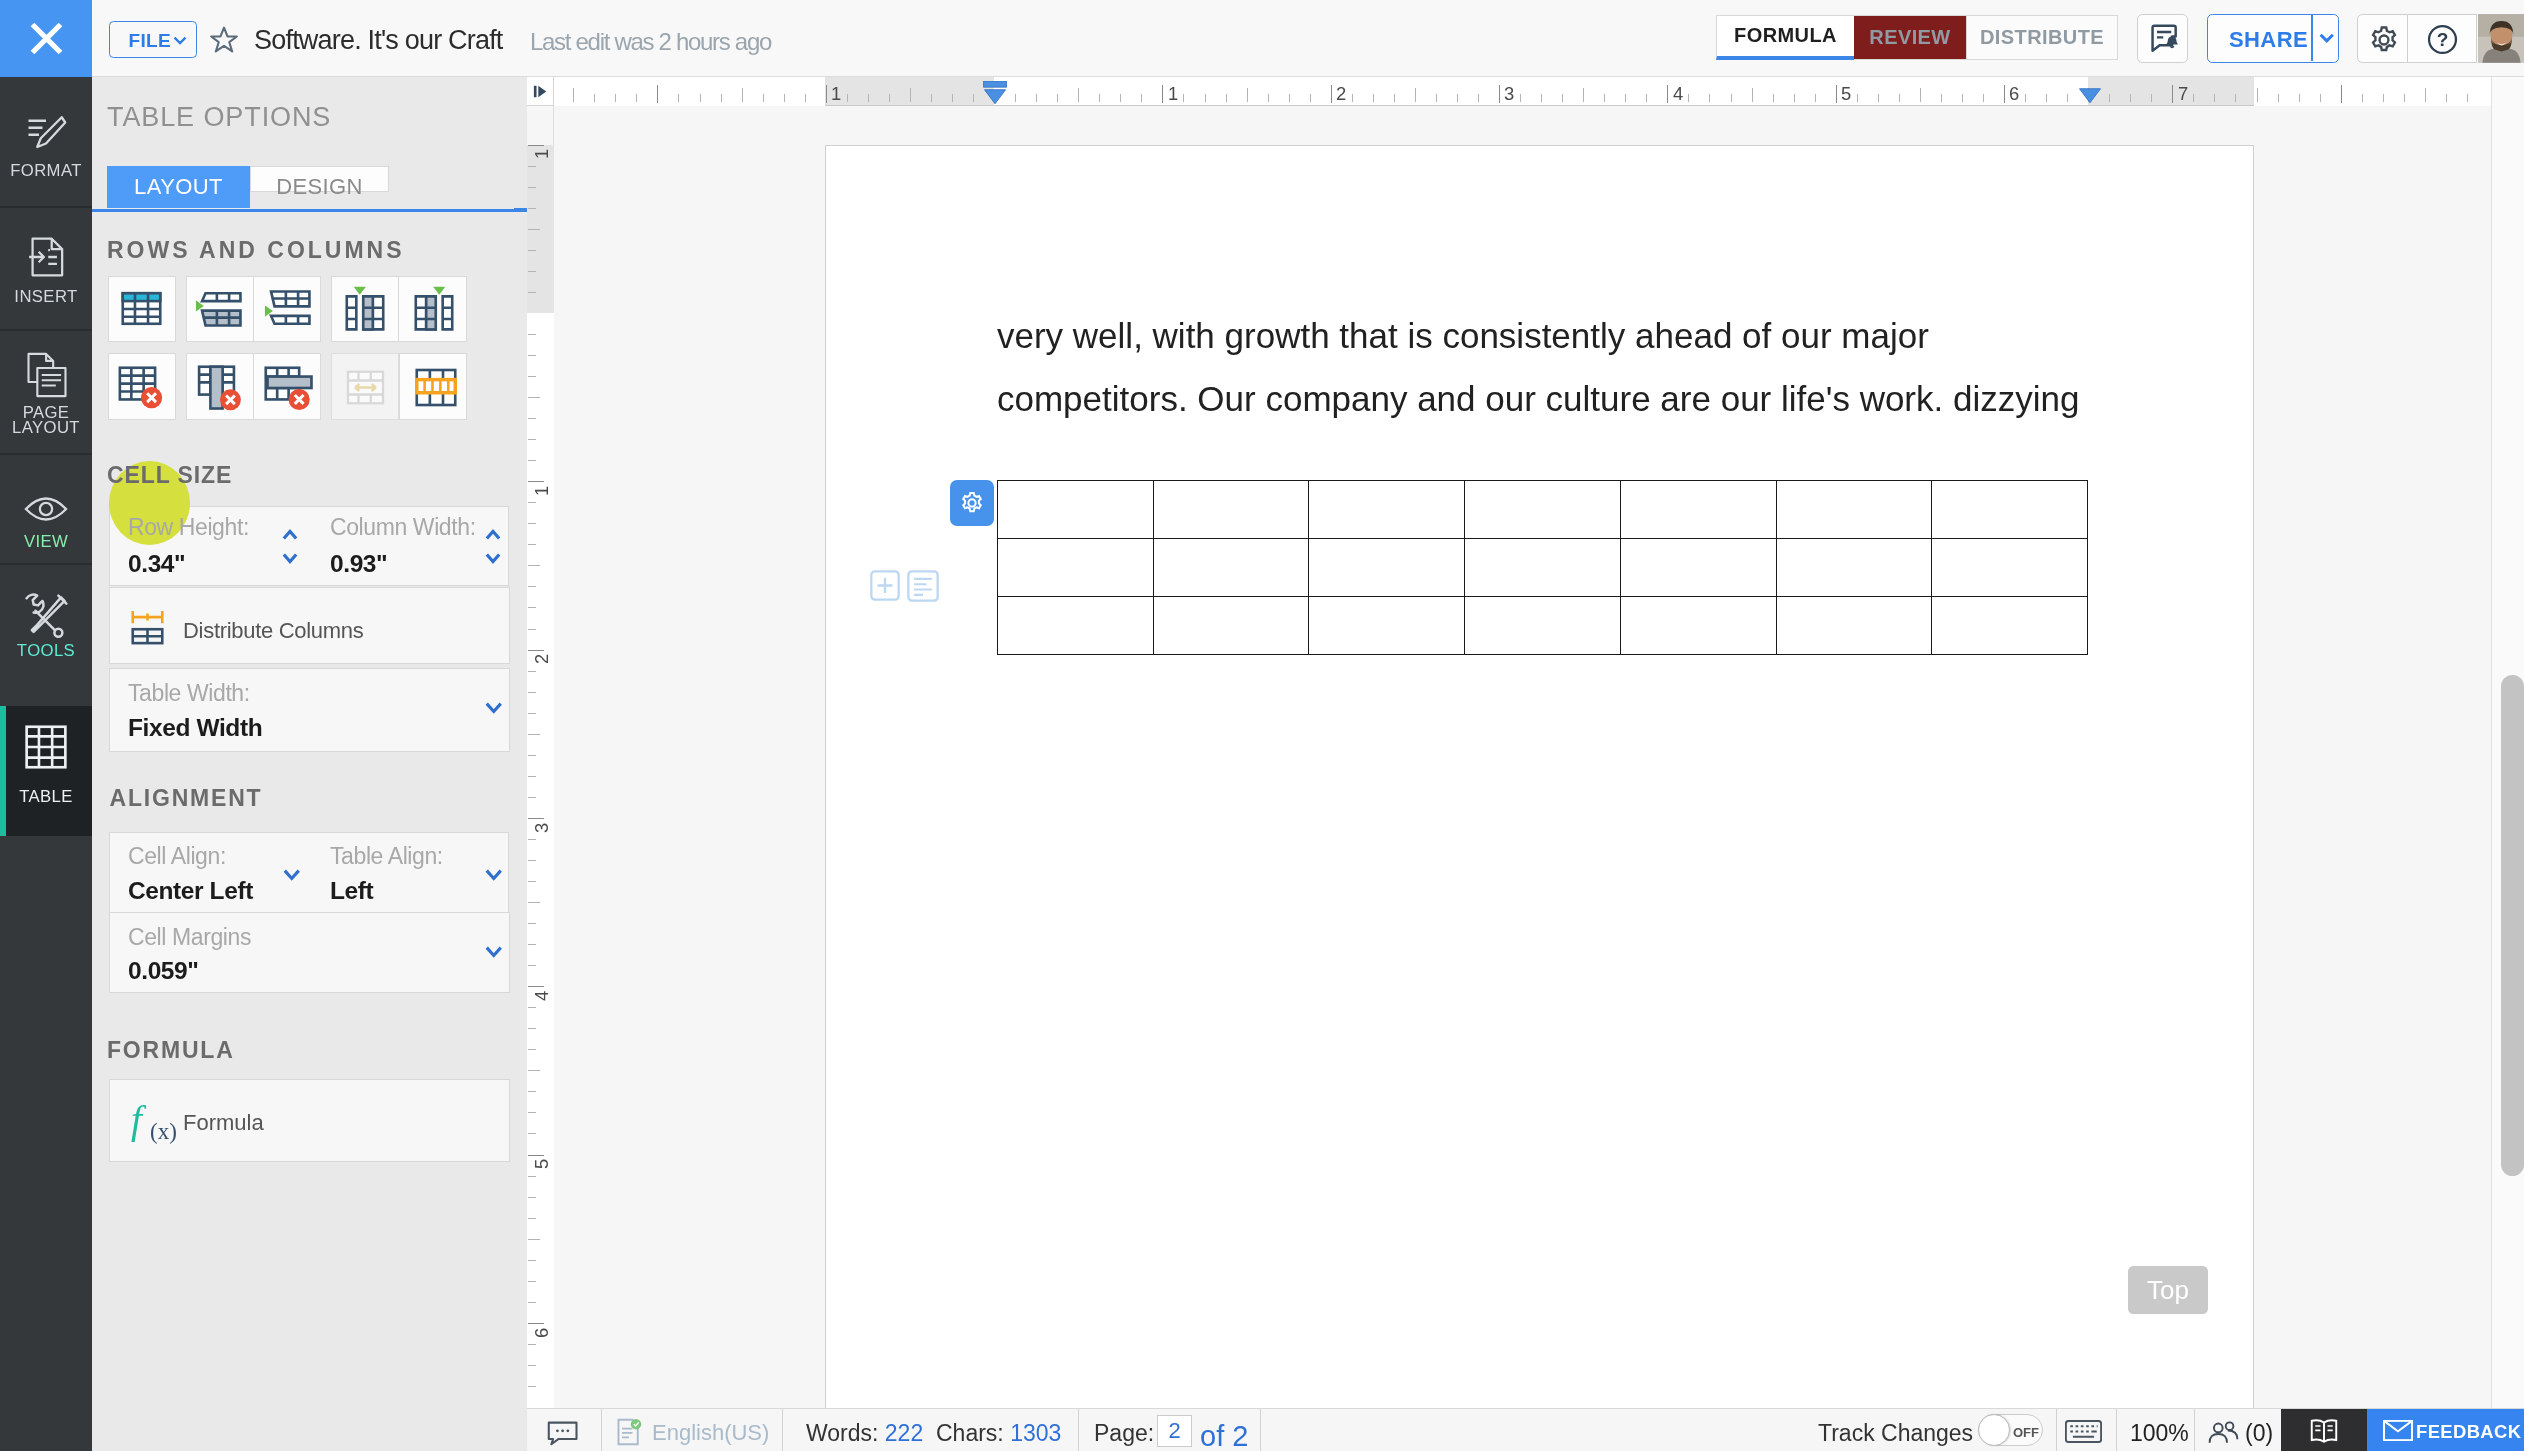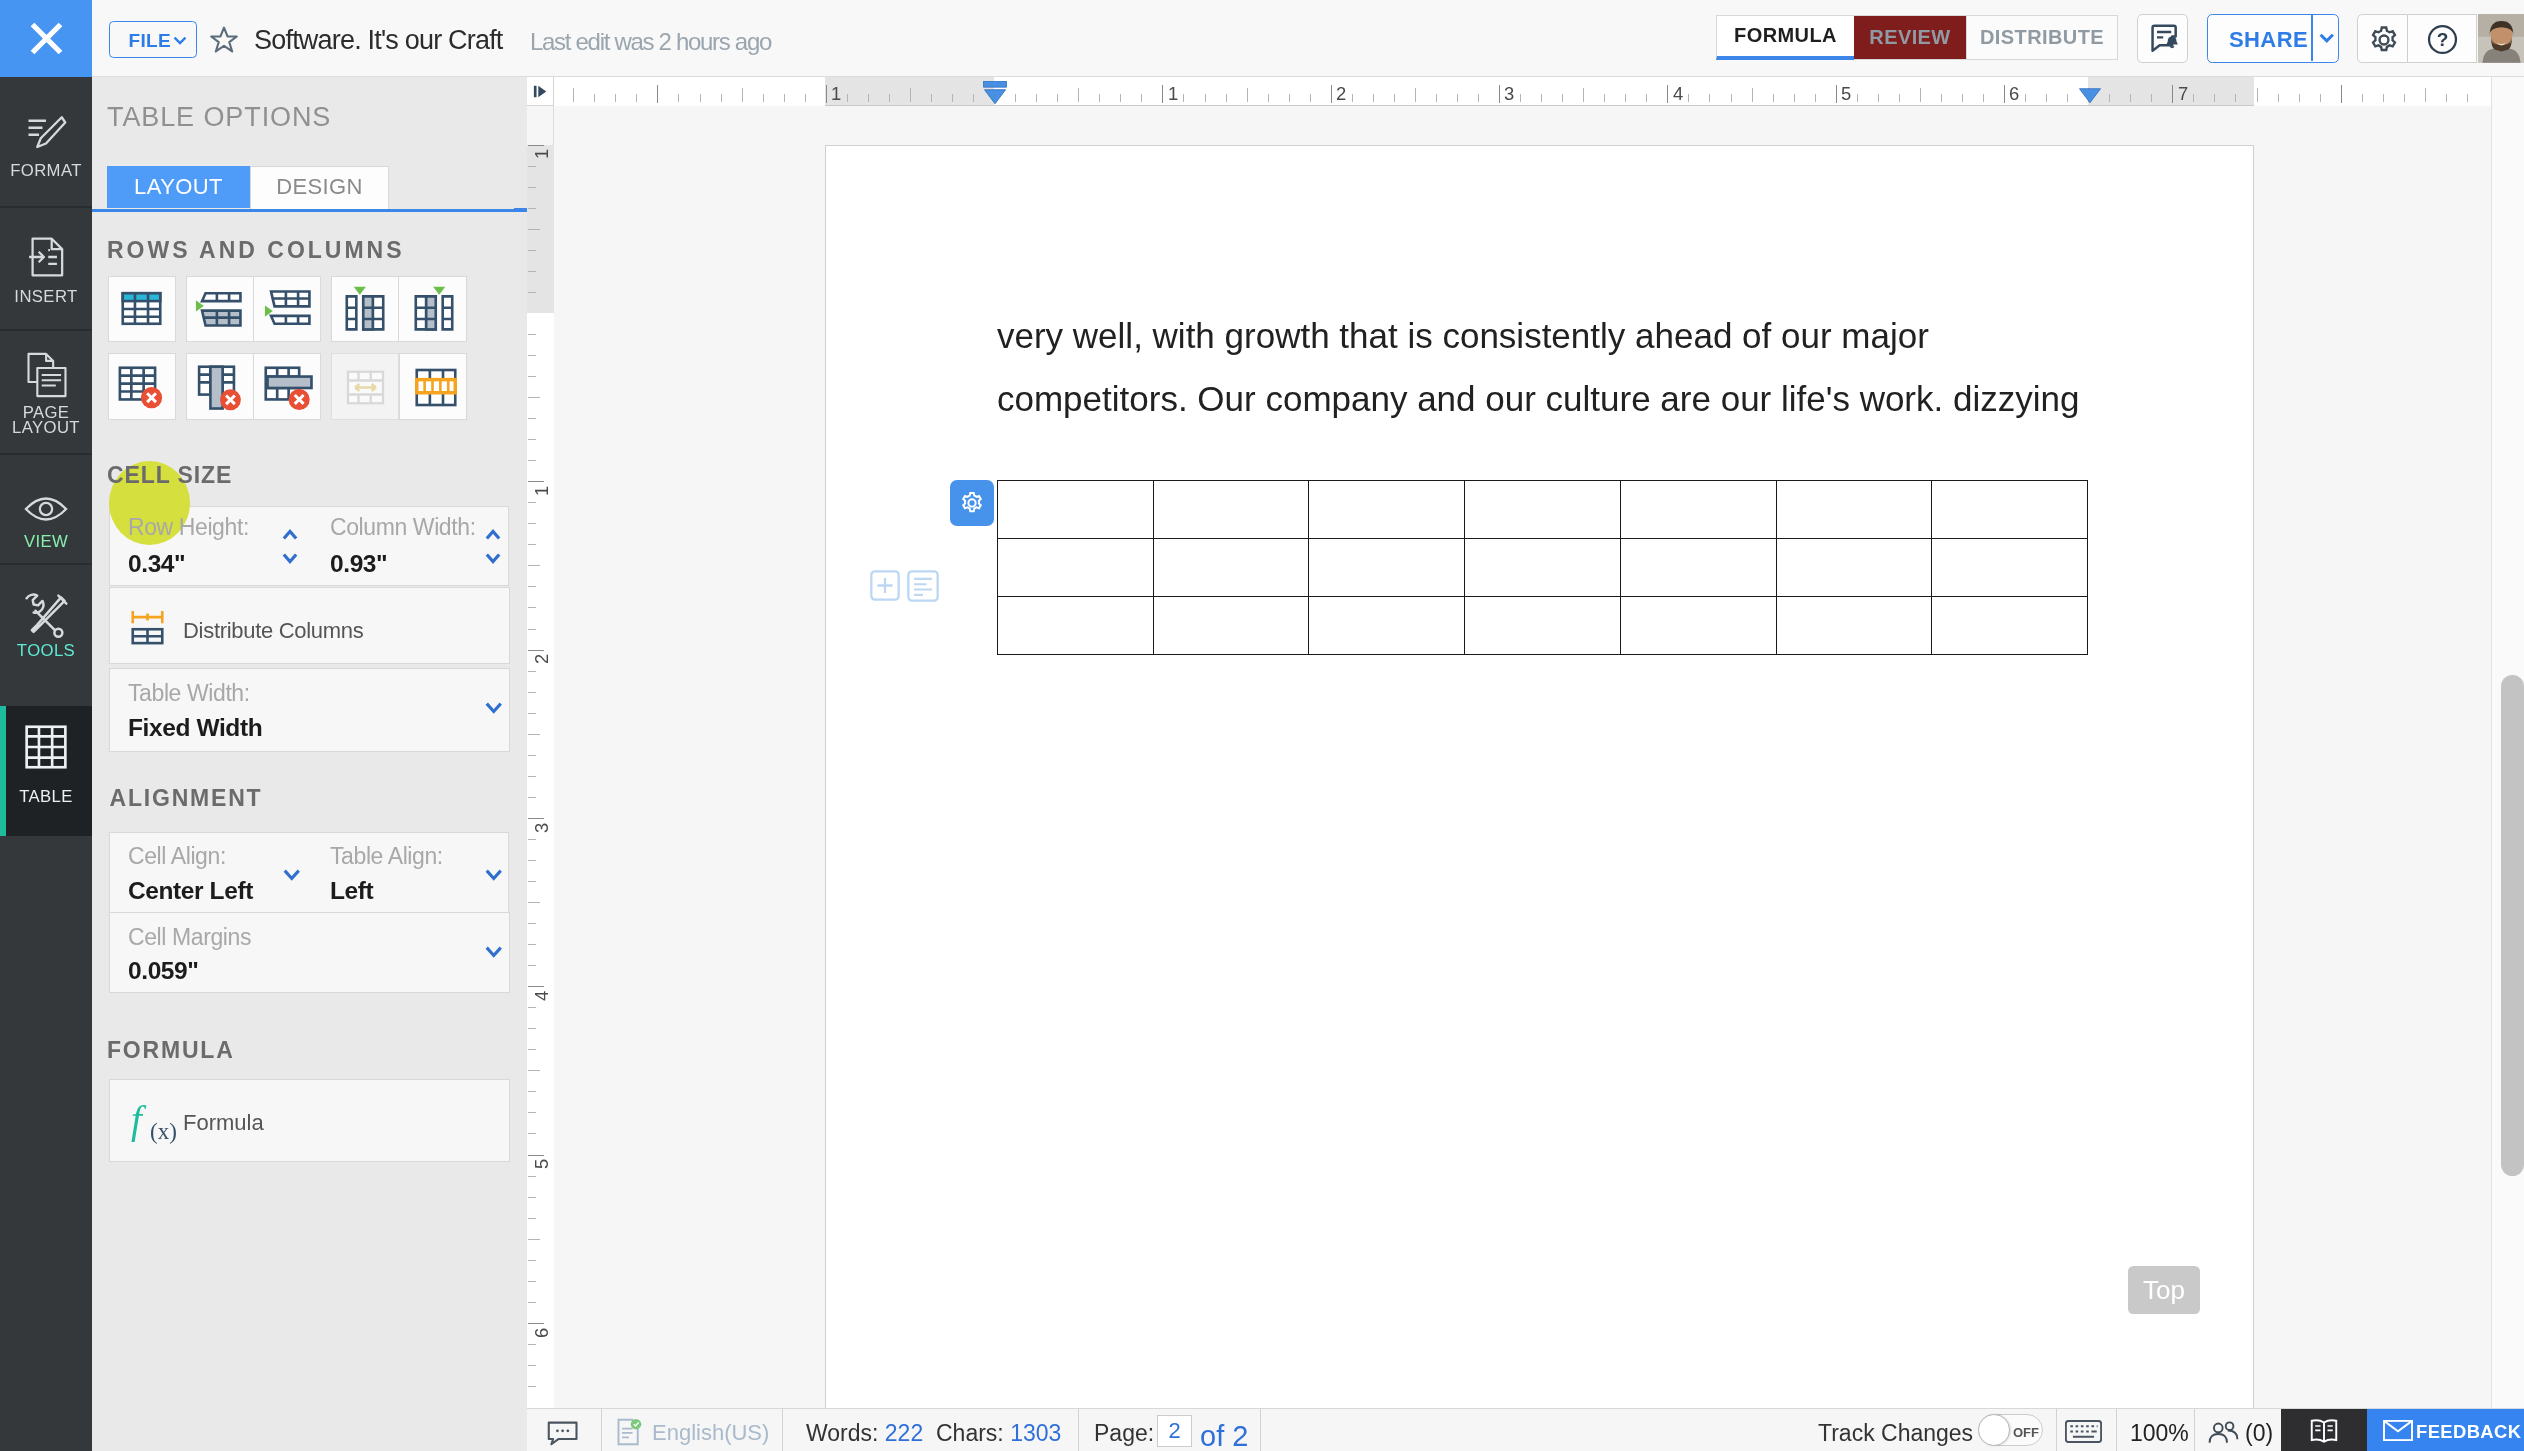--- a/index.html
+++ b/index.html
@@ -153,21 +153,21 @@
     <div class="abs" style="left:0;top:81px;width:92px;text-align:center;font-size:16.7px;color:#eef1f3;letter-spacing:0.4px;">TABLE</div>
   </div>
 </div>
 
 <div class="abs" style="left:92px;top:77px;width:435px;height:1375px;background:#e9e9ea;z-index:30;" id="panel">
   <span class="abs" style="left:15px;top:24.5px;font-size:27px;color:#909090;letter-spacing:0.9px;">TABLE OPTIONS</span>
 
   <div class="abs" style="left:15px;top:89px;width:143px;height:42px;background:#4f9cf8;text-align:center;">
     <span style="font-size:22px;color:#ffffff;letter-spacing:0.4px;line-height:42px;">LAYOUT</span>
   </div>
-  <div class="abs" style="left:158px;top:89px;width:139px;height:46px;background:#fdfdfd;border:0.9px solid #d8d8d8;text-align:center;">
+  <div class="abs" style="left:158px;top:89px;width:139px;height:26px;background:#fdfdfd;border:0.9px solid #d8d8d8;text-align:center;">
     <span style="font-size:22px;color:#8a8a8a;letter-spacing:0.4px;line-height:40px;">DESIGN</span>
   </div>
   <div class="abs" style="left:0;top:132px;width:435px;height:2.6px;background:#3c86ea;"></div>
 
   <span class="abs" style="left:15px;top:160px;font-size:23px;font-weight:bold;color:#6b6b6b;letter-spacing:3px;">ROWS AND COLUMNS</span>
 
   <div class="abs" style="left:16px;top:199px;width:68px;height:66px;background:#fcfcfc;border:0.9px solid #d9d9d9;"></div>
   <div class="abs" style="left:94px;top:199px;width:68px;height:66px;background:#fcfcfc;border:0.9px solid #d9d9d9;"></div>
   <div class="abs" style="left:162px;top:199px;width:67px;height:66px;background:#fcfcfc;border:0.9px solid #d9d9d9;border-left:none;"></div>
   <div class="abs" style="left:239px;top:199px;width:68px;height:66px;background:#fcfcfc;border:0.9px solid #d9d9d9;"></div>
@@ -578,21 +578,21 @@
 
   <svg class="abs" style="left:316px;top:464px;" width="30" height="31" viewBox="0 0 34 35">
     <rect x="1.5" y="1.5" width="31" height="32" rx="4" fill="none" stroke="#bcd7f2" stroke-width="2.6"></rect>
     <path d="M17 9 V26 M8.5 17.5 H25.5" stroke="#bcd7f2" stroke-width="2.6"></path>
   </svg>
   <svg class="abs" style="left:353px;top:464px;" width="32" height="32" viewBox="0 0 36 36">
     <rect x="1.5" y="1.5" width="33" height="33" rx="4" fill="none" stroke="#bcd7f2" stroke-width="2.6"></rect>
     <path d="M8 10 H28 M8 16 H22 M8 22 H28 M8 28 H18" stroke="#bcd7f2" stroke-width="2.4"></path>
   </svg>
 
-  <div class="abs" style="left:1574px;top:1160px;width:72px;height:48px;background:#c9c9c9;border-radius:5.3px;text-align:center;">
+  <div class="abs" style="left:1574px;top:1160px;width:80px;height:48px;background:#c9c9c9;border-radius:5.3px;text-align:center;">
     <span style="font-size:26px;color:#ffffff;line-height:48px;">Top</span>
   </div>
 </div>
 
 <div class="abs" style="left:2491px;top:77px;width:34px;height:1331px;background:#fafafa;border-left:0.9px solid #e2e2e2;z-index:25;">
   <div class="abs" style="left:8.8px;top:598px;width:23px;height:501px;background:#c3c3c3;border-radius:11.4px;"></div>
 </div>
 
 <div class="abs" style="left:527px;top:1408px;width:1998px;height:44px;background:#f6f6f7;border-top:0.9px solid #d8d8d8;z-index:45;">
   <svg class="abs" style="left:19px;top:10.5px;" width="35" height="26" viewBox="0 0 40 30">

